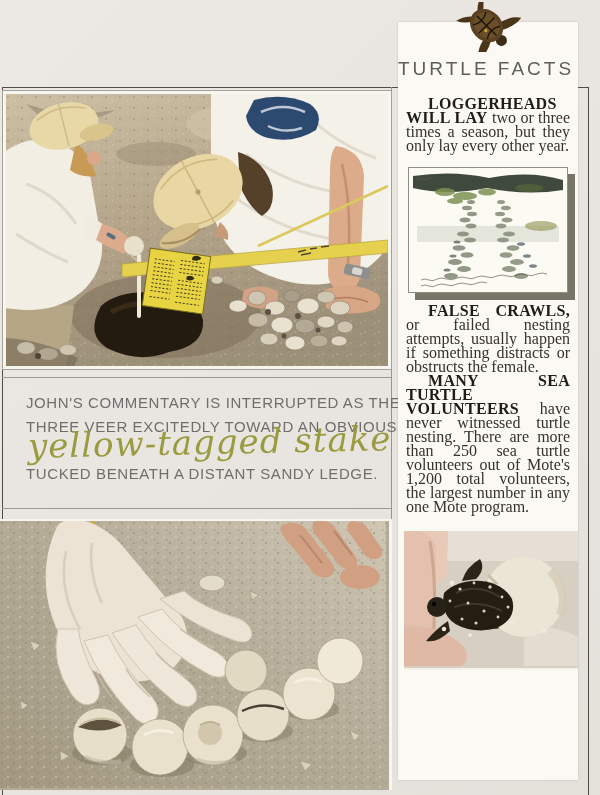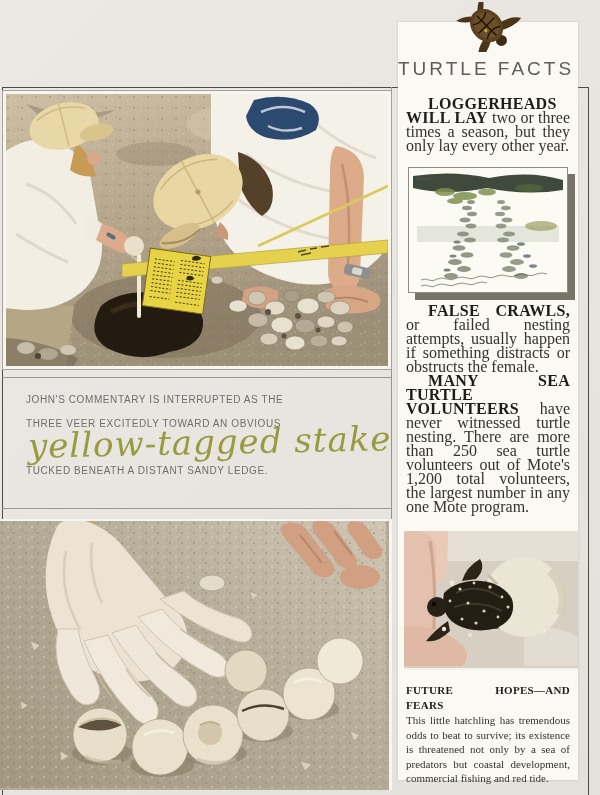--- a/index.html
+++ b/index.html
@@ -18,21 +18,21 @@
   .top-photo{position:absolute;left:3px;top:91px;width:382px;height:272px;
              border:3px solid #f6f5f0;outline:1px solid #a5a399;background:#b4a68c;}
   .top-photo svg{display:block;}
   .bottom-photo{position:absolute;left:0px;top:519px;width:389px;height:269px;
                 border-top:2px solid #f6f5f0;border-right:3px solid #f6f5f0;background:#b3aa97;}
   .bottom-photo svg{display:block;}
 
   
   .pull-quote{position:absolute;left:26px;top:394px;width:366px;height:115px;}
   .pq-line{position:absolute;left:0;white-space:nowrap;color:#6e6e6c;
-           font-size:10px;letter-spacing:.6px;font-family:"Liberation Sans",sans-serif;}
+           font-size:15px;letter-spacing:.6px;font-family:"Liberation Sans",sans-serif;}
   .pq-1{top:0;}
   .pq-2{top:24px;}
   .pq-4{top:71px;}
   .pq-script{position:absolute;left:2px;top:28px;white-space:nowrap;z-index:3;
              font-family:"DejaVu Serif",serif;font-style:italic;font-size:34px;
              color:#9a9a3f;letter-spacing:1px;transform:rotate(-1.2deg);}
 
   
   .sidebar{position:absolute;left:398px;top:22px;width:180px;height:758px;
            background:#faf9f4;box-shadow:0 0 2px rgba(120,118,110,.35);}
@@ -369,24 +369,20 @@
           <circle cx="48" cy="52" r="2.4"></circle>
             <circle cx="92" cy="46" r="2.2"></circle>
             <circle cx="108" cy="92" r="2.6"></circle>
           <circle cx="40" cy="98" r="2.2"></circle>
             <circle cx="140" cy="100" r="2.4"></circle>
             <circle cx="66" cy="104" r="2"></circle>
         </g>
       </svg>
     </figure>
 
-    <div class="caption">
-      <b>FUTURE HOPES—AND FEARS</b>
-      <p>This little hatchling has tremendous odds to beat to survive; its existence is threatened not only by a sea of predators but coastal development, commercial fishing and red tide.</p>
-    </div>
   </aside>
 
   <svg class="turtle-icon" viewBox="0 0 76 50" aria-label="Small sea turtle illustration">
     <g transform="rotate(135 38 25)">
       <circle cx="38" cy="6" r="5.5" fill="#3c2b15"></circle>
       <path d="M32,14 q-14,-8 -24,-6 q6,10 22,12 z" fill="#4a3519"></path>
       <path d="M44,14 q14,-8 24,-6 q-6,10 -22,12 z" fill="#4a3519"></path>
       <path d="M30,40 q-8,6 -10,12 q8,-2 14,-8 z" fill="#4a3519"></path>
       <path d="M46,40 q8,6 10,12 q-8,-2 -14,-8 z" fill="#4a3519"></path>
       <ellipse cx="38" cy="27" rx="15" ry="18" fill="#5a4122"></ellipse>

